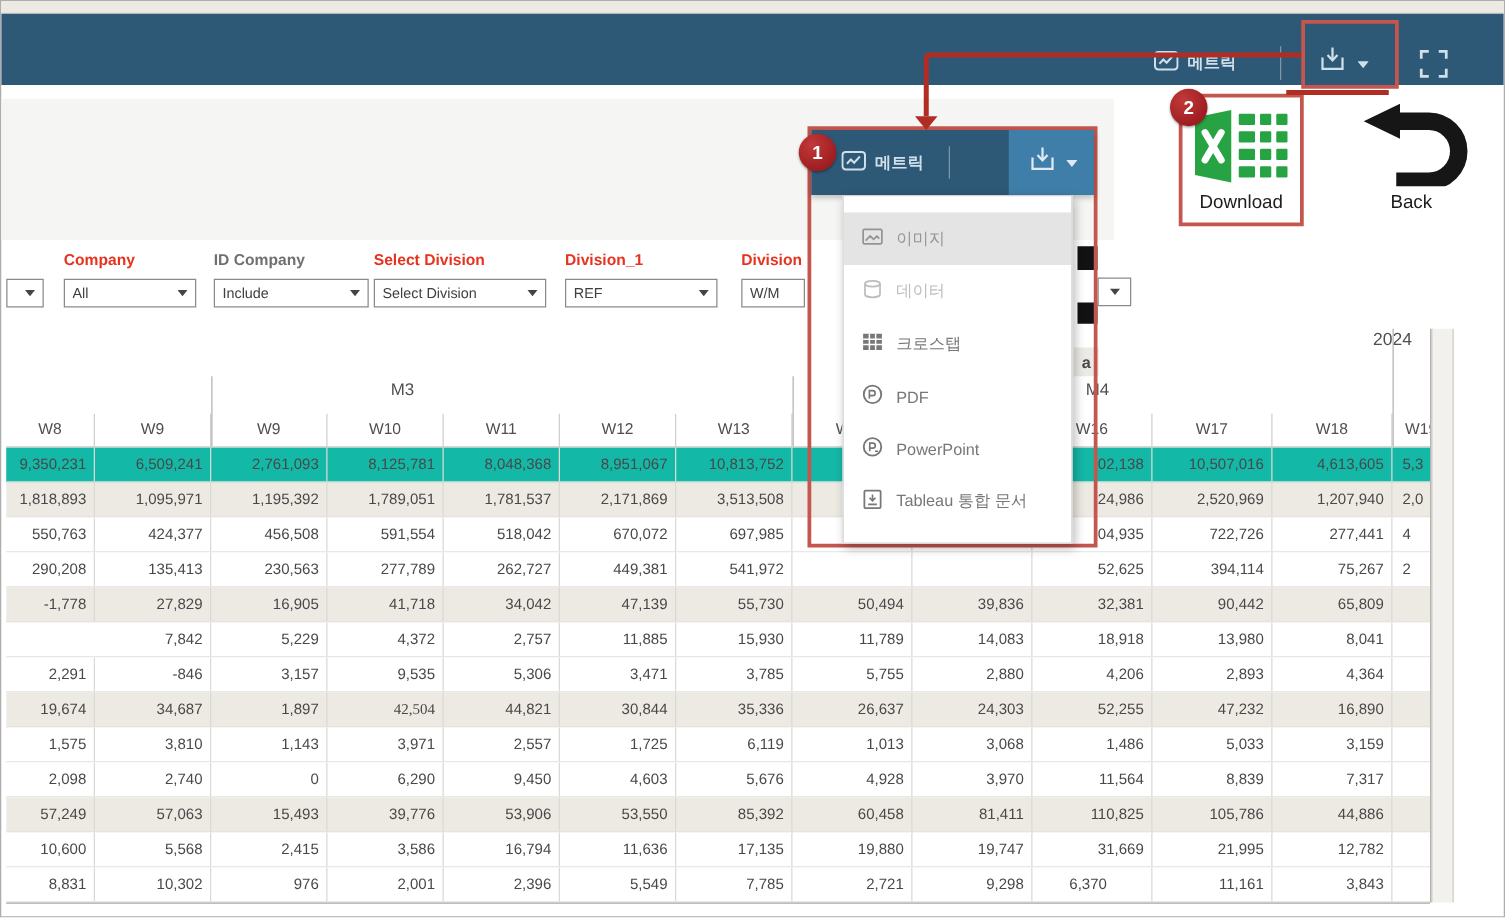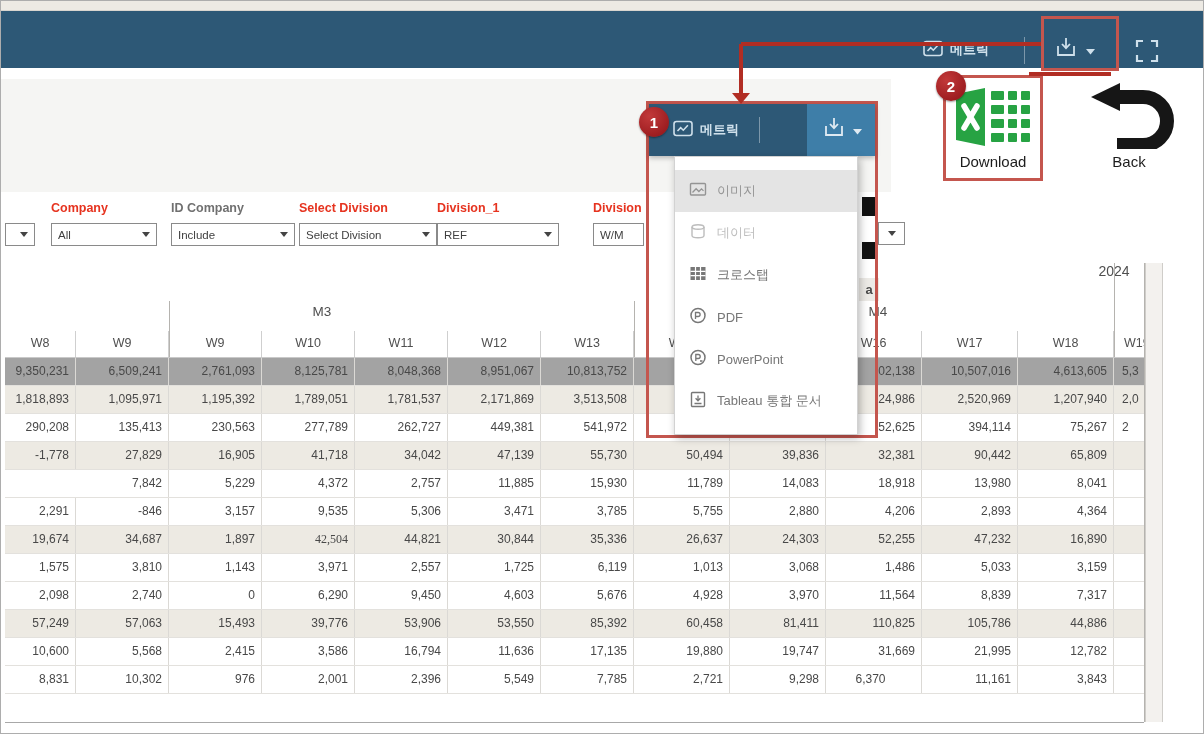--- a/index.html
+++ b/index.html
@@ -48,21 +48,21 @@
   
   .year-label{left:1085px;top:262px;width:56px;text-align:center;font-size:14px;color:#4f4f4f;z-index:3;}
   .month-label{top:303px;width:60px;text-align:center;font-size:13.5px;color:#4f4f4f;z-index:3;}
   .week-row{left:4px;top:330px;height:26px;display:flex;z-index:3;border-bottom:1px solid #c9c9c9;}
   .wk{box-sizing:border-box;font-size:12.5px;color:#4f4f4f;text-align:center;line-height:24px;
       border-right:1px solid #cfcfcf;white-space:nowrap;overflow:hidden;}
   .wk:last-child{border-right:none;text-align:left;padding-left:10px;}
   .vline{background:#b5b3af;width:1px;z-index:3;}
   .tbody{left:4px;top:357px;z-index:2;}
   .trow{display:flex;height:28px;box-sizing:border-box;border-bottom:1px solid #e3e1dd;background:#fff;}
-  .trow.pink{background:#a3a3a3;} .trow.beige{background:#edeae3;}
+  .trow.pink{background:#14b8a6;} .trow.beige{background:#edeae3;}
   .cell{box-sizing:border-box;font-size:12px;color:#484848;text-align:right;padding:0 6px 0 0;
         line-height:27px;border-right:1px solid #dbd9d5;white-space:nowrap;overflow:hidden;}
   .cell:last-child{border-right:none;text-align:left;padding-left:8px;}
   .tbl-bottom{left:4px;top:721px;width:1139px;height:1px;background:#a8a8a8;z-index:3;}
   .scrollbar{left:1144px;top:262px;width:16px;height:459px;background:#f3f1ee;border-left:1px solid #cfcdc9;
              border-right:1px solid #cfcdc9;z-index:2;cursor:pointer;}
 
   
   .popup{left:645px;top:100px;width:232px;height:337px;border:3px solid #c4564e;z-index:20;box-sizing:border-box;}
   .popup-head{position:absolute;left:0;top:0;width:226px;height:52px;background:#2d5876;
@@ -180,21 +180,21 @@
         <span class="fcaret"></span>
       </div>
   </div>
   <div class="filter" style="left:298px">
     <div class="flabel red">Select Division</div>
     <div class="fcombo" style="width:138px">
         <span class="fval">Select Division</span>
         <span class="fcaret"></span>
       </div>
   </div>
-  <div class="filter" style="left:436px">
+  <div class="filter" style="left:451px">
     <div class="flabel red">Division_1</div>
     <div class="fcombo" style="width:122px">
         <span class="fval">REF</span>
         <span class="fcaret"></span>
       </div>
   </div>
   <div class="filter" style="left:592px">
     <div class="flabel red flabel-clip">Division</div>
     <div class="fcombo" style="width:51px">
         <span class="fval">W/M</span>
@@ -256,20 +256,35 @@
         <div class="cell" style="width: 93px;">2,171,869</div>
         <div class="cell" style="width: 93px;">3,513,508</div>
         <div class="cell" style="width: 96px;"></div>
         <div class="cell" style="width: 96px;"></div>
         <div class="cell" style="width: 96px;">24,986</div>
         <div class="cell" style="width: 96px;">2,520,969</div>
         <div class="cell" style="width: 96px;">1,207,940</div>
         <div class="cell" style="width: 30px;">2,0</div>
       </div>
       <div class="trow">
+        <div class="cell" style="width: 71px;">550,763</div>
+        <div class="cell" style="width: 93px;">424,377</div>
+        <div class="cell" style="width: 93px;">456,508</div>
+        <div class="cell" style="width: 93px;">591,554</div>
+        <div class="cell" style="width: 93px;">518,042</div>
+        <div class="cell" style="width: 93px;">670,072</div>
+        <div class="cell" style="width: 93px;">697,985</div>
+        <div class="cell" style="width: 96px;"></div>
+        <div class="cell" style="width: 96px;"></div>
+        <div class="cell" style="width: 96px;">04,935</div>
+        <div class="cell" style="width: 96px;">722,726</div>
+        <div class="cell" style="width: 96px;">277,441</div>
+        <div class="cell" style="width: 30px;">4</div>
+      </div>
+      <div class="trow">
         <div class="cell" style="width: 71px;">290,208</div>
         <div class="cell" style="width: 93px;">135,413</div>
         <div class="cell" style="width: 93px;">230,563</div>
         <div class="cell" style="width: 93px;">277,789</div>
         <div class="cell" style="width: 93px;">262,727</div>
         <div class="cell" style="width: 93px;">449,381</div>
         <div class="cell" style="width: 93px;">541,972</div>
         <div class="cell" style="width: 96px;"></div>
         <div class="cell" style="width: 96px;"></div>
         <div class="cell" style="width: 96px;">52,625</div>

